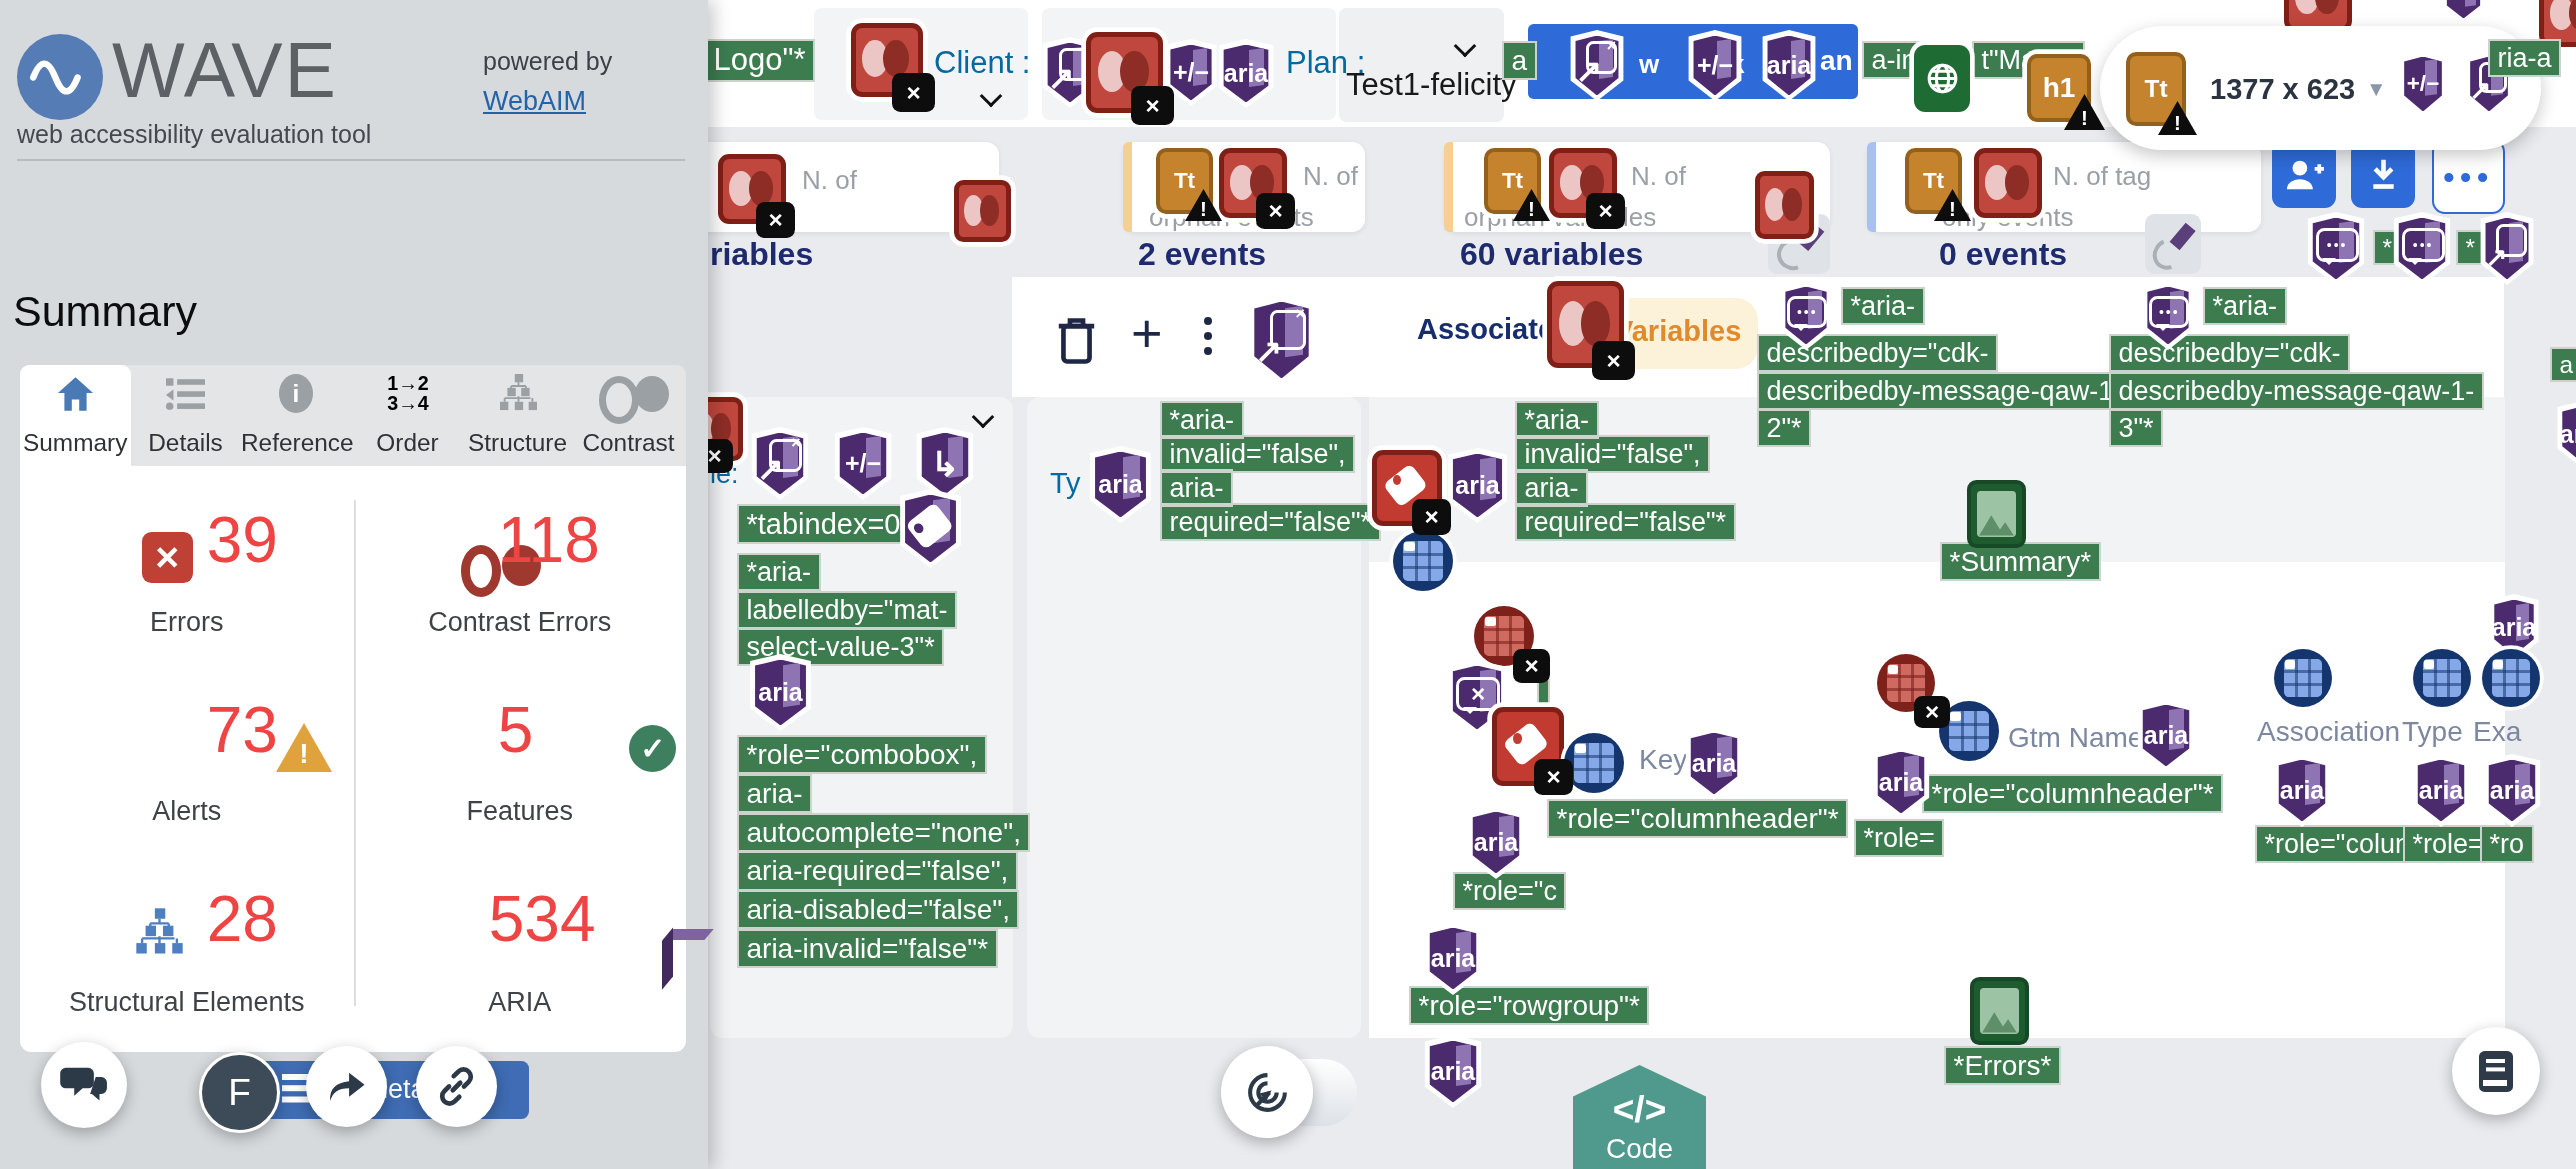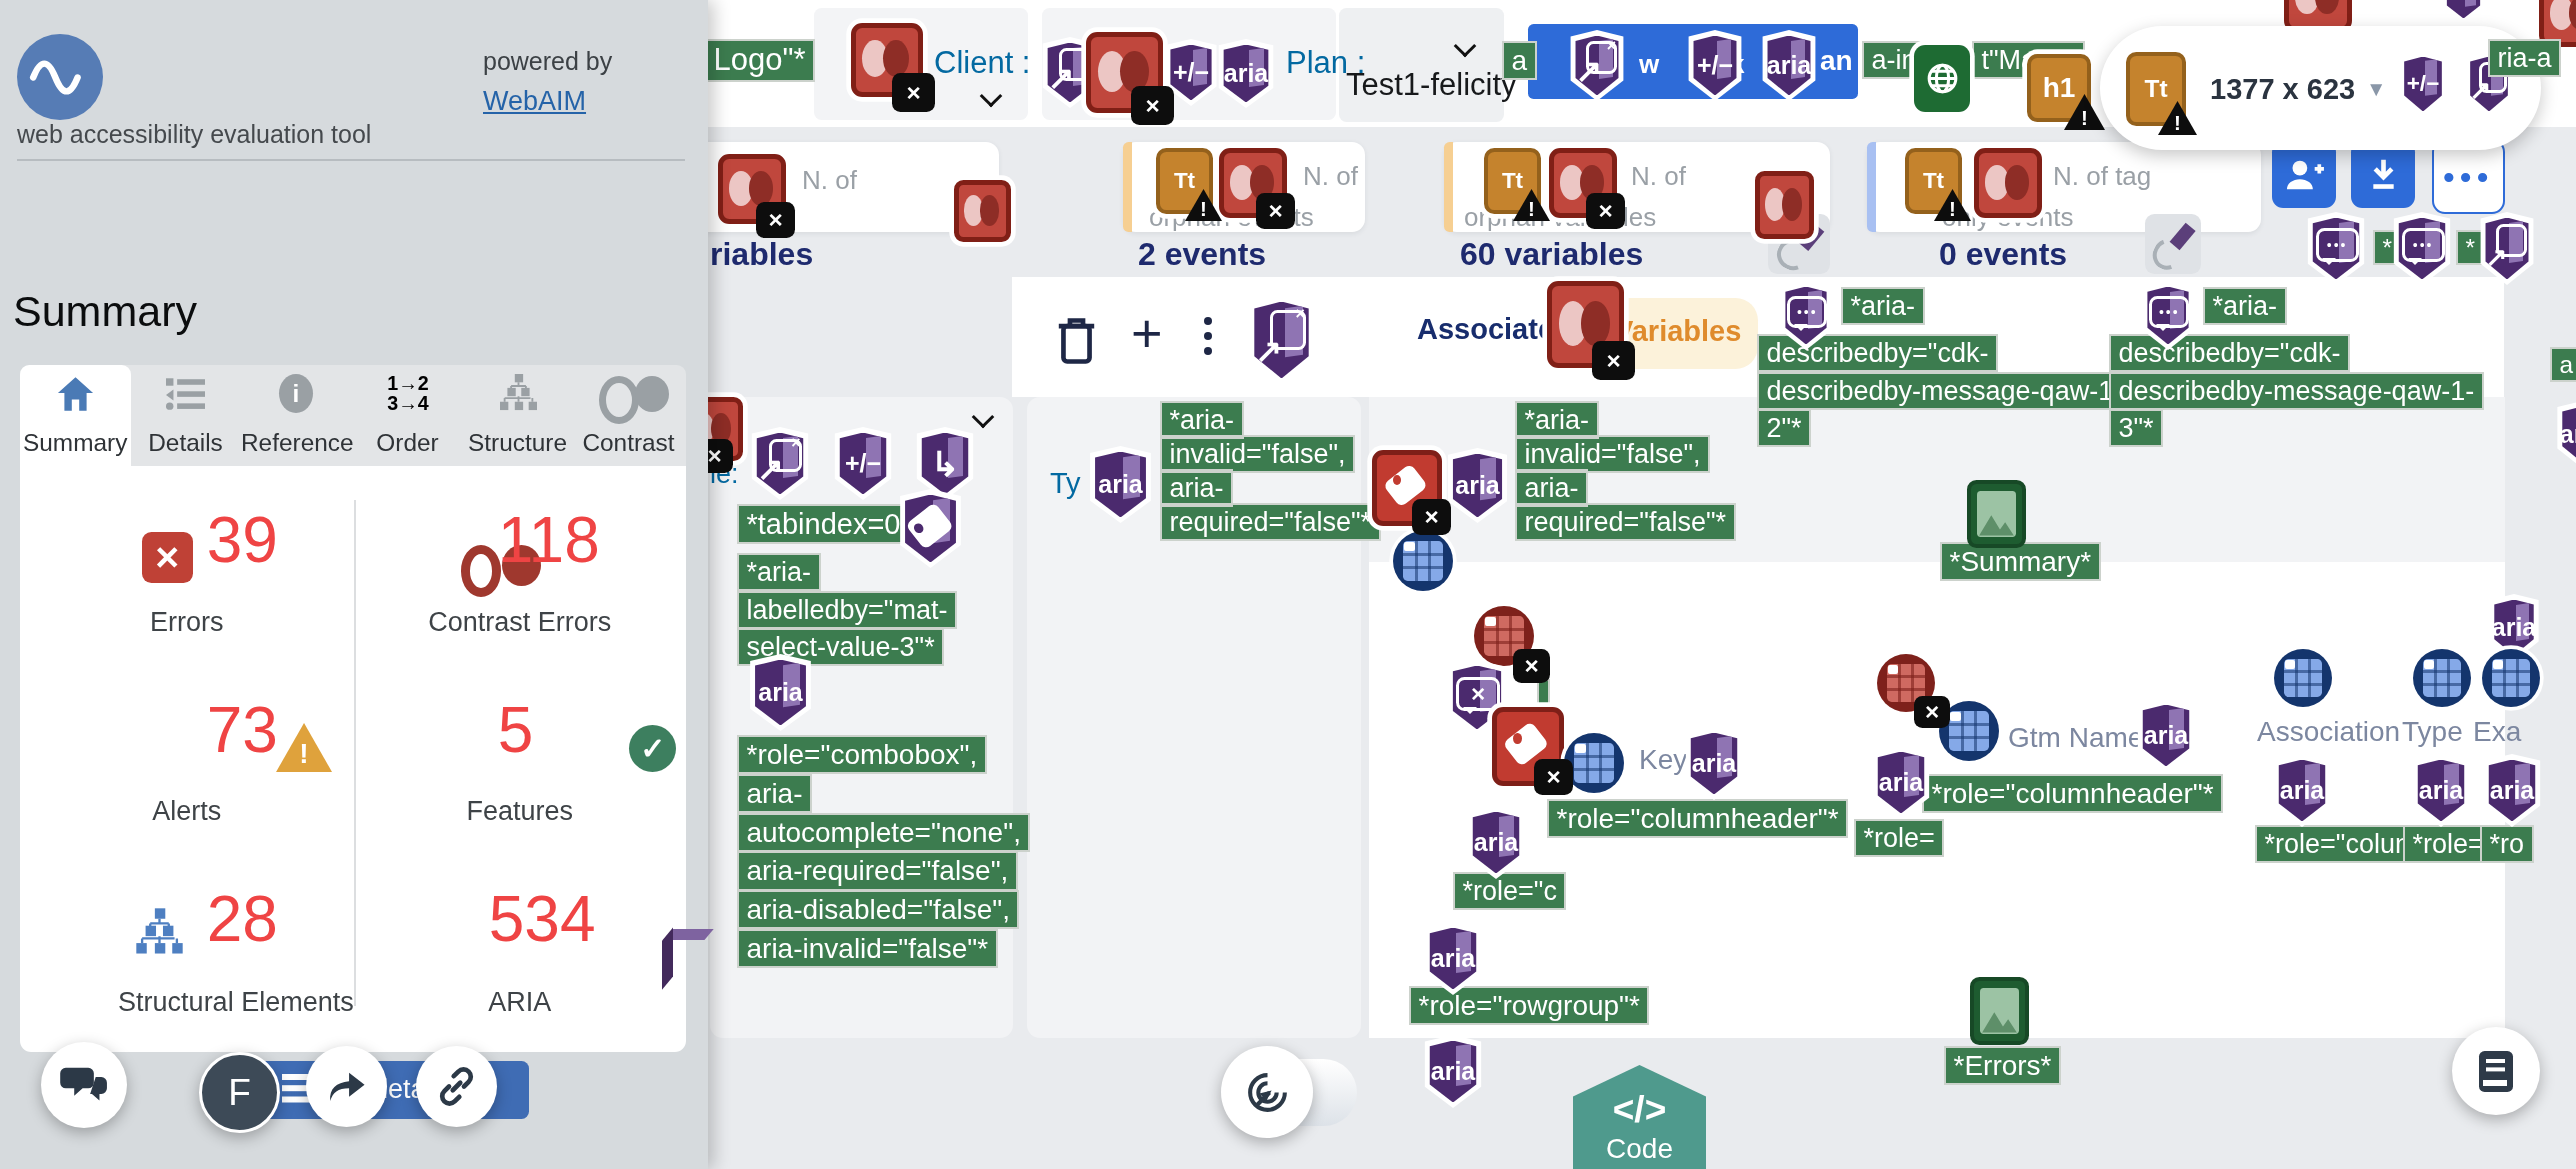--- a/index.html
+++ b/index.html
@@ -489,20 +489,21 @@
   <span class="circlebtn" style="left:2452px;top:1027px;width:88px;height:88px;z-index:9">
       <span class="book"></span>
     </span>
 
   <div id="sidebar">
     <span class="abs" style="left:17px;top:34px;width:86px;height:86px;border-radius:50%;background:#567cb5;display:flex;align-items:center;justify-content:center">
       <svg width="62" height="37" viewBox="0 0 66 40">
           <path d="M4 20 q12-30 24 0 q12 30 24 0" fill="none" stroke="#fff" stroke-width="7" stroke-linecap="round"></path>
         </svg>
     </span>
+    <div class="abs" style="left:112px;top:26px;font-size:77px;font-weight:300;color:#5c6165;letter-spacing:1.9px">WAVE</div>
     <div class="abs" style="left:483px;top:47px;font-size:25px;color:#3c4145">powered by</div>
     <a class="abs" style="left:483px;top:86px;font-size:27px;color:#2563a8;text-decoration:underline">WebAIM</a>
     <div class="abs" style="left:17px;top:120px;font-size:25px;color:#45494d">web accessibility evaluation tool</div>
     <div class="abs" style="left:17px;top:159px;width:668px;height:1.9px;background:#b7bcc0"></div>
 
 
     <div class="abs" style="left:13px;top:287px;font-size:43px;font-weight:500;color:#0b0d0e">Summary</div>
 
     <div class="abs" style="left:19.7px;top:365px;width:666px;height:101px;background:#e3e5e7;border-radius:9.4px 9.4px 0 0"></div>
 
@@ -574,21 +575,21 @@
       <svg class="abs" style="left:114px;top:442px" width="51" height="47" viewBox="0 0 44 40">
           <rect x="18" y="0" width="9" height="9" fill="#4e7fc1"></rect>
           <rect x="10" y="15" width="9" height="9" fill="#4e7fc1"></rect>
           <rect x="25" y="15" width="9" height="9" fill="#4e7fc1"></rect>
           <rect x="2" y="30" width="9" height="9" fill="#4e7fc1"></rect>
           <rect x="18" y="30" width="9" height="9" fill="#4e7fc1"></rect>
           <rect x="33" y="30" width="9" height="9" fill="#4e7fc1"></rect>
           <path d="M22 9 v4 M14 13 h16 M14 13 v4 M30 13 v4 M7 26 h28 M7 26 v4 M22 24 v6 M37 26 v4" stroke="#4e7fc1" stroke-width="2" fill="none"></path>
         </svg>
       <span class="abs stnum" style="left:187px;top:416px">28</span>
-      <span class="abs stlab" style="left:0;top:521px;width:334px;text-align:right">Structural Elements</span>
+      <span class="abs stlab" style="left:0;top:521px;width:334px;text-align:center">Structural Elements</span>
 
       <span class="cube abs" style="left:397px;top:437px"></span>
       <span class="abs stnum" style="left:469px;top:416px">534</span>
       <span class="abs stlab" style="left:334px;top:521px;width:332px;text-align:center">ARIA</span>
     </div>
 
     <div class="abs" style="left:259px;top:1061px;width:270px;height:58px;background:#3f6cb4;border-radius:7.5px;z-index:2">
       <i class="abs" style="left:22.5px;top:13px;width:32px;height:5.6px;background:#fff;box-shadow:0 11.2px 0 #fff,0 22.5px 0 #fff"></i>
       <span class="abs" style="left:114px;top:13px;color:#fff;font-size:27px">details</span>
     </div>

